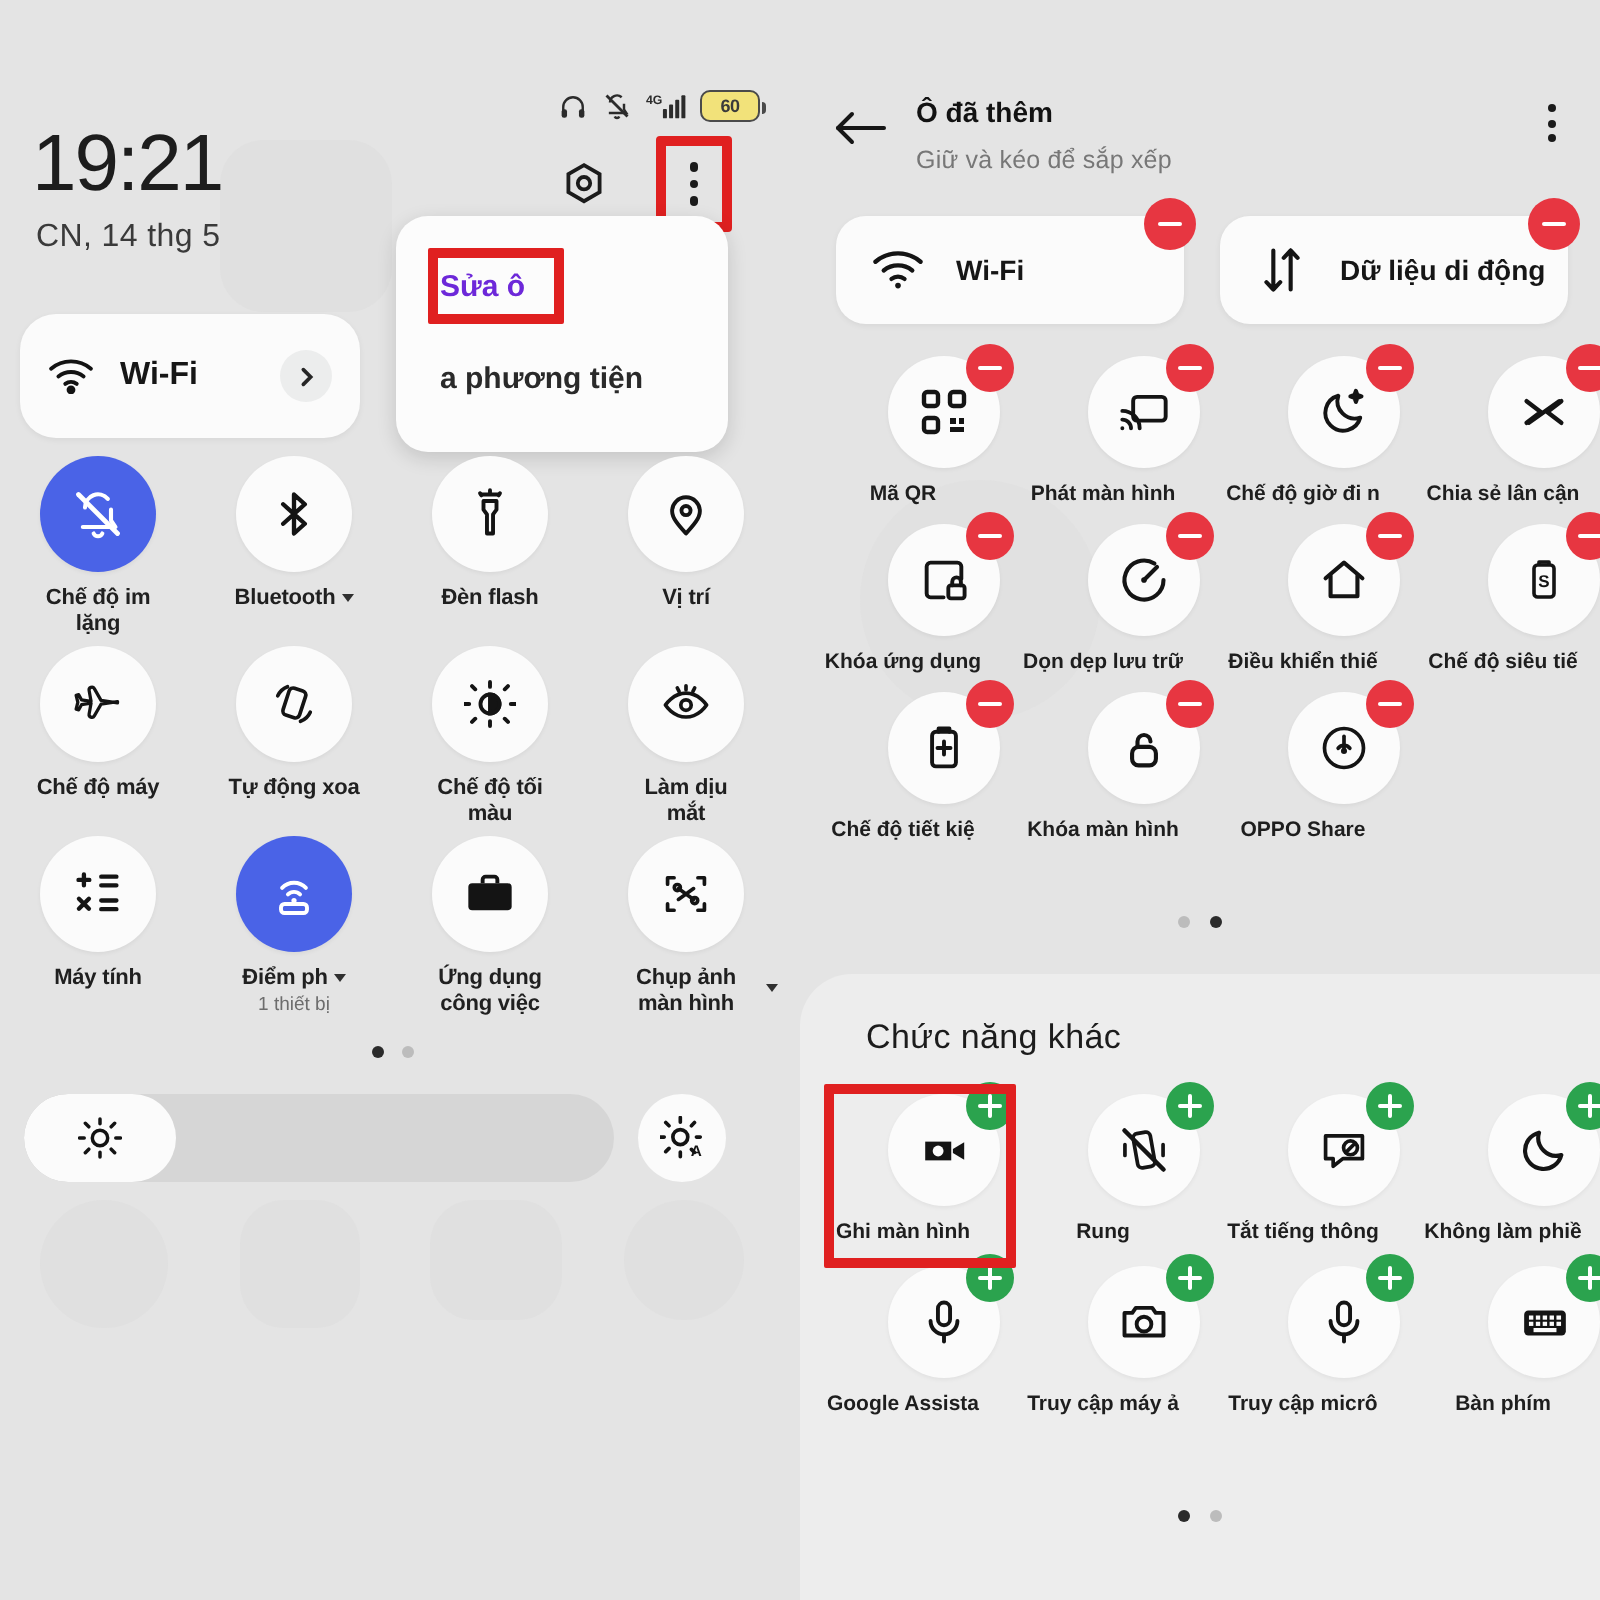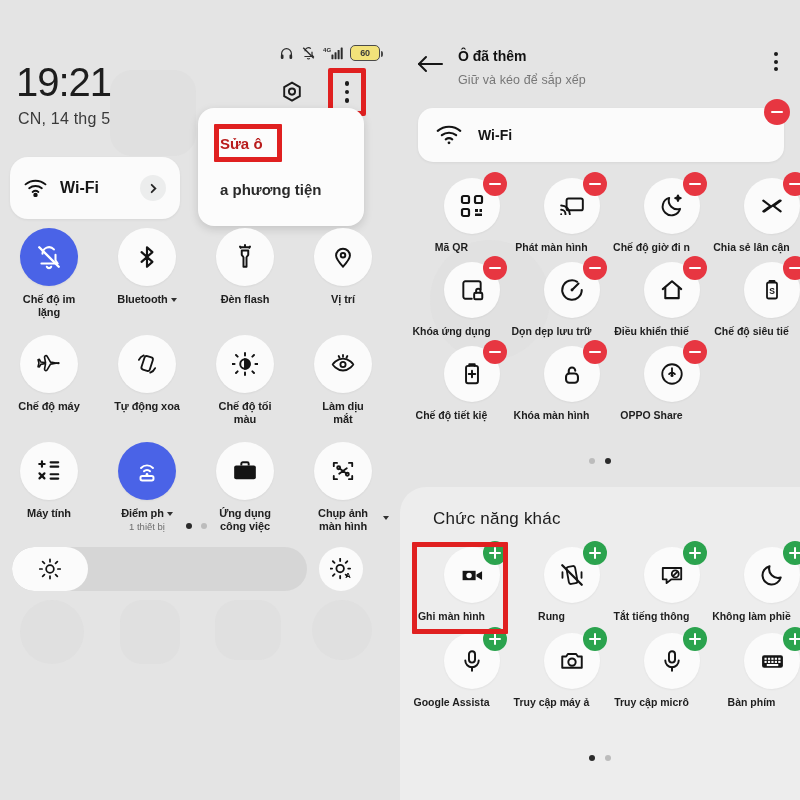--- a/index.html
+++ b/index.html
@@ -96,37 +96,37 @@
   #popup-menu {
     position: absolute; left: 198px; top: 108px;
     width: 166px; height: 118px;
     background: #fcfcfc; border-radius: 16px;
     box-shadow: 0 3px 10px rgba(0,0,0,.14);
     padding-top: 12px;
   }
   .menu-item {
     height: 46px; display: flex; align-items: center;
     padding-left: 22px;
-    font-size: 15px; font-weight: 700; color: #b91c1c;
+    font-size: 15px; font-weight: 700; color: #6d28d9;
     cursor: pointer;
   }
   .menu-item.faded { color: #2a2a2a; }
   #menu-highlight {
     position: absolute; left: 214px; top: 124px;
     width: 68px; height: 38px;
     border: 5px solid #e02020; border-radius: 1px;
     pointer-events: none;
   }
 
   
   #left-grid {
     position: absolute; left: 0; top: 228px;
     width: 392px;
     display: grid; grid-template-columns: repeat(4, 1fr);
-    row-gap: 16px;
+    row-gap: 4px;
   }
   .qtile {
     display: flex; flex-direction: column; align-items: center;
     cursor: pointer; position: relative;
   }
   .qcircle {
     width: 58px; height: 58px; border-radius: 50%;
     background: #fbfbfb;
     display: flex; align-items: center; justify-content: center;
     box-shadow: 0 1px 2px rgba(0,0,0,.05);
@@ -587,20 +587,32 @@
               <path d="M5.4 12.2a10.6 10.6 0 0 1 13.2 0"></path>
               <path d="M9 16.1a5 5 0 0 1 6 0"></path>
               <circle cx="12" cy="19.2" r="1.3" fill="#141414" stroke="none"></circle>
             </svg>
           </span>
                  <span class="wlabel">Wi-Fi</span>
                  <span class="badge minus">
             <span class="bar-h"></span>
           </span>
         </div>
+        <div class="wide-pill">
+          <span>
+            <svg width="26" height="26" viewBox="0 0 24 24" fill="none" stroke="#141414" stroke-width="1.9" stroke-linecap="round" stroke-linejoin="round">
+              <path d="M8 3v18M8 21l-3.2-3.4M8 21l3.2-3.4"></path>
+              <path d="M16 21V3M16 3l-3.2 3.4M16 3l3.2 3.4"></path>
+            </svg>
+          </span>
+                 <span class="wlabel">Dữ liệu di động</span>
+                 <span class="badge minus">
+            <span class="bar-h"></span>
+          </span>
+        </div>
       </div>
 
     <div id="added-grid">
         <div class="rtile">
           <div class="rcircle">
                    <span>
               <svg width="24" height="24" viewBox="0 0 24 24" fill="#141414">
                 <rect x="2" y="2" width="7" height="7" rx="1.6" fill="none" stroke="#141414" stroke-width="2.2"></rect>
                 <rect x="15" y="2" width="7" height="7" rx="1.6" fill="none" stroke="#141414" stroke-width="2.2"></rect>
                 <rect x="2" y="15" width="7" height="7" rx="1.6" fill="none" stroke="#141414" stroke-width="2.2"></rect>

